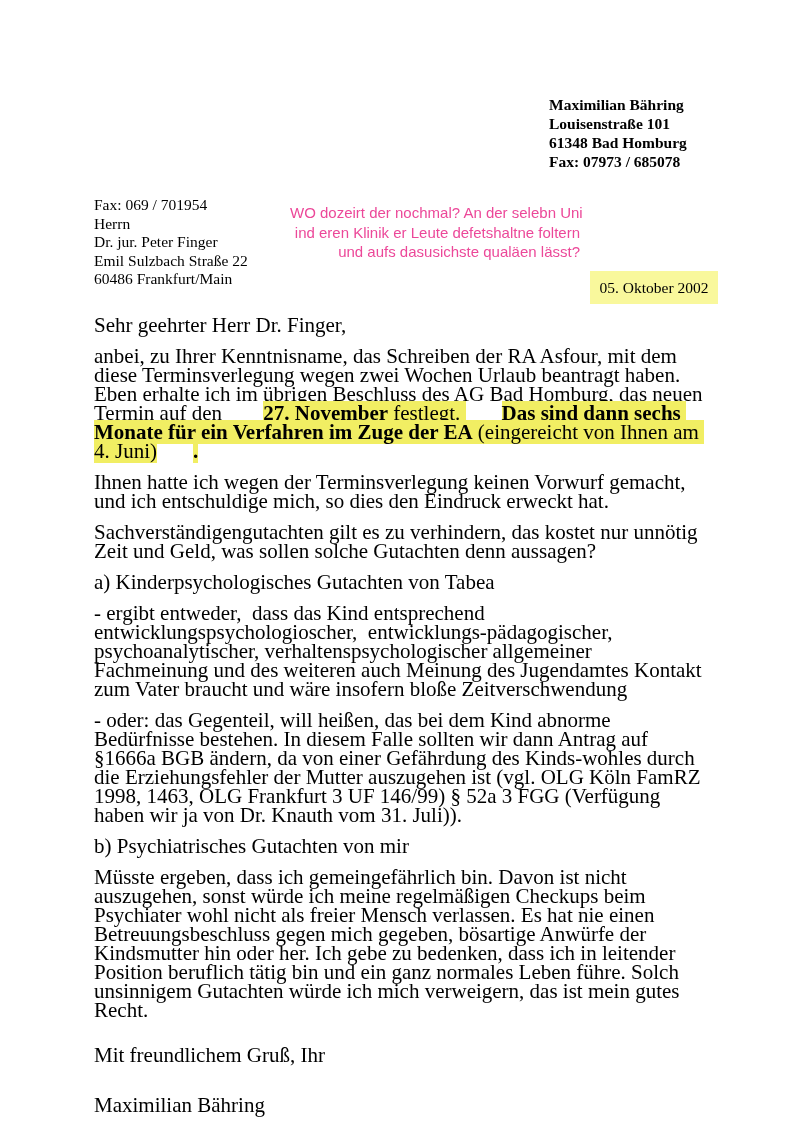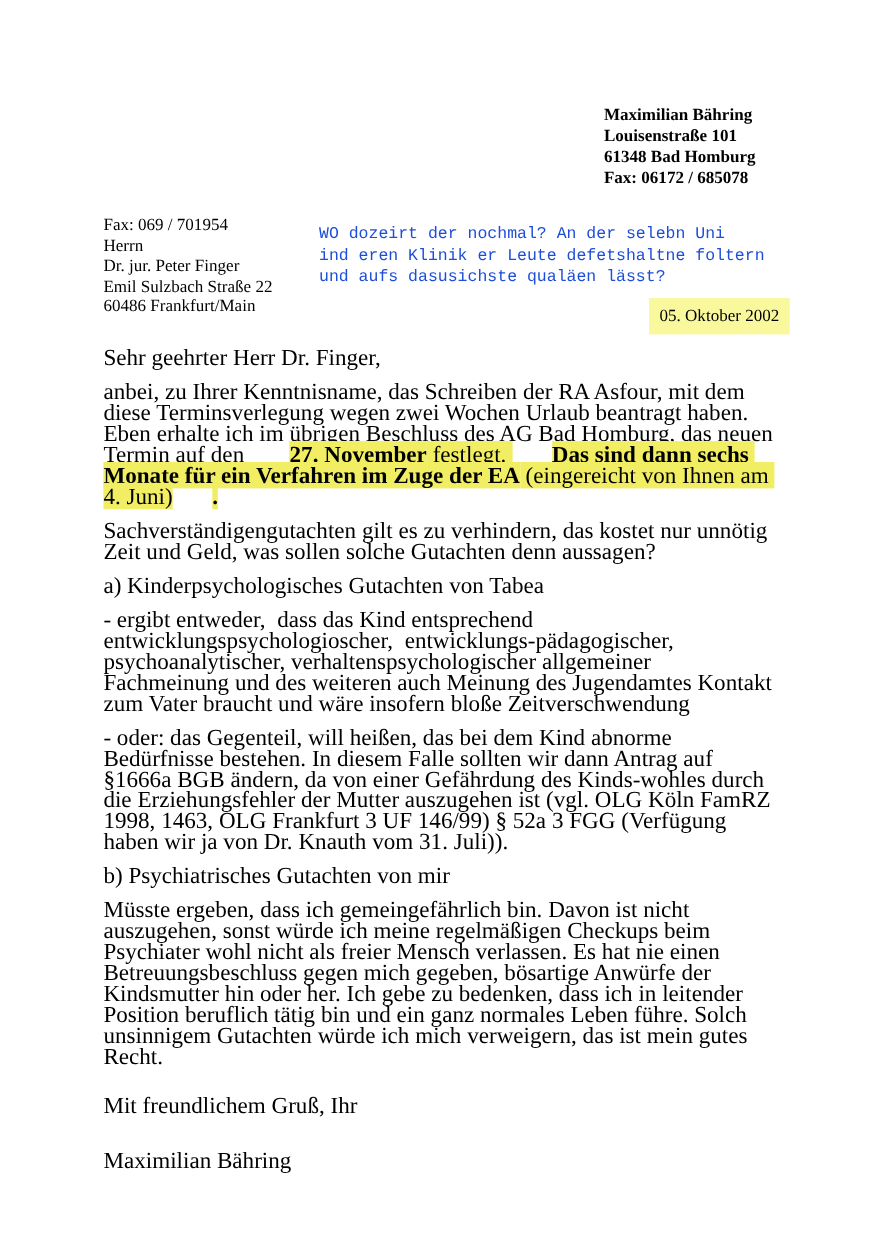--- a/index.html
+++ b/index.html
@@ -44,43 +44,44 @@
   .closing { margin-top:26px !important; }
   .signature { margin-top:31px !important; }
 </style>
 </head>
 <body>
 
 <div class="sender">
   <div>Maximilian Bähring</div>
   <div>Louisenstraße 101</div>
   <div>61348 Bad Homburg</div>
-  <div>Fax: 06172 / 685078</div>
+  <div>Fax: 07973 / 685078</div>
 </div>
 
 <div class="recipient">
   <div class="fax">Fax: 069 / 701954</div>
   <div>Herrn</div>
   <div>Dr. jur. Peter Finger</div>
   <div>Emil Sulzbach Straße 22</div>
   <div>60486 Frankfurt/Main</div>
 </div>
 
-<div class="annotation" style="color: #1d4ed8; font-family: Liberation Mono, monospace;">
+<div class="annotation" style="color: #ec4899;">
   <div>WO dozeirt der nochmal? An der selebn Uni</div>
   <div>ind eren Klinik er Leute defetshaltne foltern</div>
   <div>und aufs dasusichste qualäen lässt?</div>
 </div>
 
 <div class="date-box" style="background: rgb(249, 248, 156);">05. Oktober 2002</div>
 
 <div class="letter-body" style="--hl: #f1ee63;">
   <p class="salutation">Sehr geehrter Herr Dr. Finger,</p>
   <div>
       <p><span>anbei, zu Ihrer Kenntnisname, das Schreiben der RA Asfour, mit dem diese Terminsverlegung wegen zwei Wochen Urlaub beantragt haben. Eben erhalte ich im übrigen Beschluss des AG Bad Homburg, das neuen Termin auf den </span><span class="bold hl">27. November</span><span class="hl"> festlegt. </span><span class="bold hl">Das sind dann sechs Monate für ein Verfahren im Zuge der EA</span><span class="hl"> (eingereicht von Ihnen am 4. Juni)</span><span class="bold hl">.</span></p>
+      <p><span>Ihnen hatte ich wegen der Terminsverlegung keinen Vorwurf gemacht, und ich entschuldige mich, so dies den Eindruck erweckt hat.</span></p>
       <p><span>Sachverständigengutachten gilt es zu verhindern, das kostet nur unnötig Zeit und Geld, was sollen solche Gutachten denn aussagen?</span></p>
       <p><span>a) Kinderpsychologisches Gutachten von Tabea</span></p>
       <p><span>- ergibt entweder,  dass das Kind entsprechend entwicklungspsychologioscher,  entwicklungs-pädagogischer, psychoanalytischer, verhaltenspsychologischer allgemeiner Fachmeinung und des weiteren auch Meinung des Jugendamtes Kontakt zum Vater braucht und wäre insofern bloße Zeitverschwendung</span></p>
       <p><span>- oder: das Gegenteil, will heißen, das bei dem Kind abnorme Bedürfnisse bestehen. In diesem Falle sollten wir dann Antrag auf §1666a BGB ändern, da von einer Gefährdung des Kinds-wohles durch die Erziehungsfehler der Mutter auszugehen ist (vgl. OLG Köln FamRZ 1998, 1463, OLG Frankfurt 3 UF 146/99) § 52a 3 FGG (Verfügung haben wir ja von Dr. Knauth vom 31. Juli)).</span></p>
       <p><span>b) Psychiatrisches Gutachten von mir</span></p>
       <p><span>Müsste ergeben, dass ich gemeingefährlich bin. Davon ist nicht auszugehen, sonst würde ich meine regelmäßigen Checkups beim Psychiater wohl nicht als freier Mensch verlassen. Es hat nie einen Betreuungsbeschluss gegen mich gegeben, bösartige Anwürfe der Kindsmutter hin oder her. Ich gebe zu bedenken, dass ich in leitender Position beruflich tätig bin und ein ganz normales Leben führe. Solch unsinnigem Gutachten würde ich mich verweigern, das ist mein gutes Recht.</span></p>
     </div>
   <p class="closing">Mit freundlichem Gruß, Ihr</p>
   <p class="signature">Maximilian Bähring</p>
 </div>

